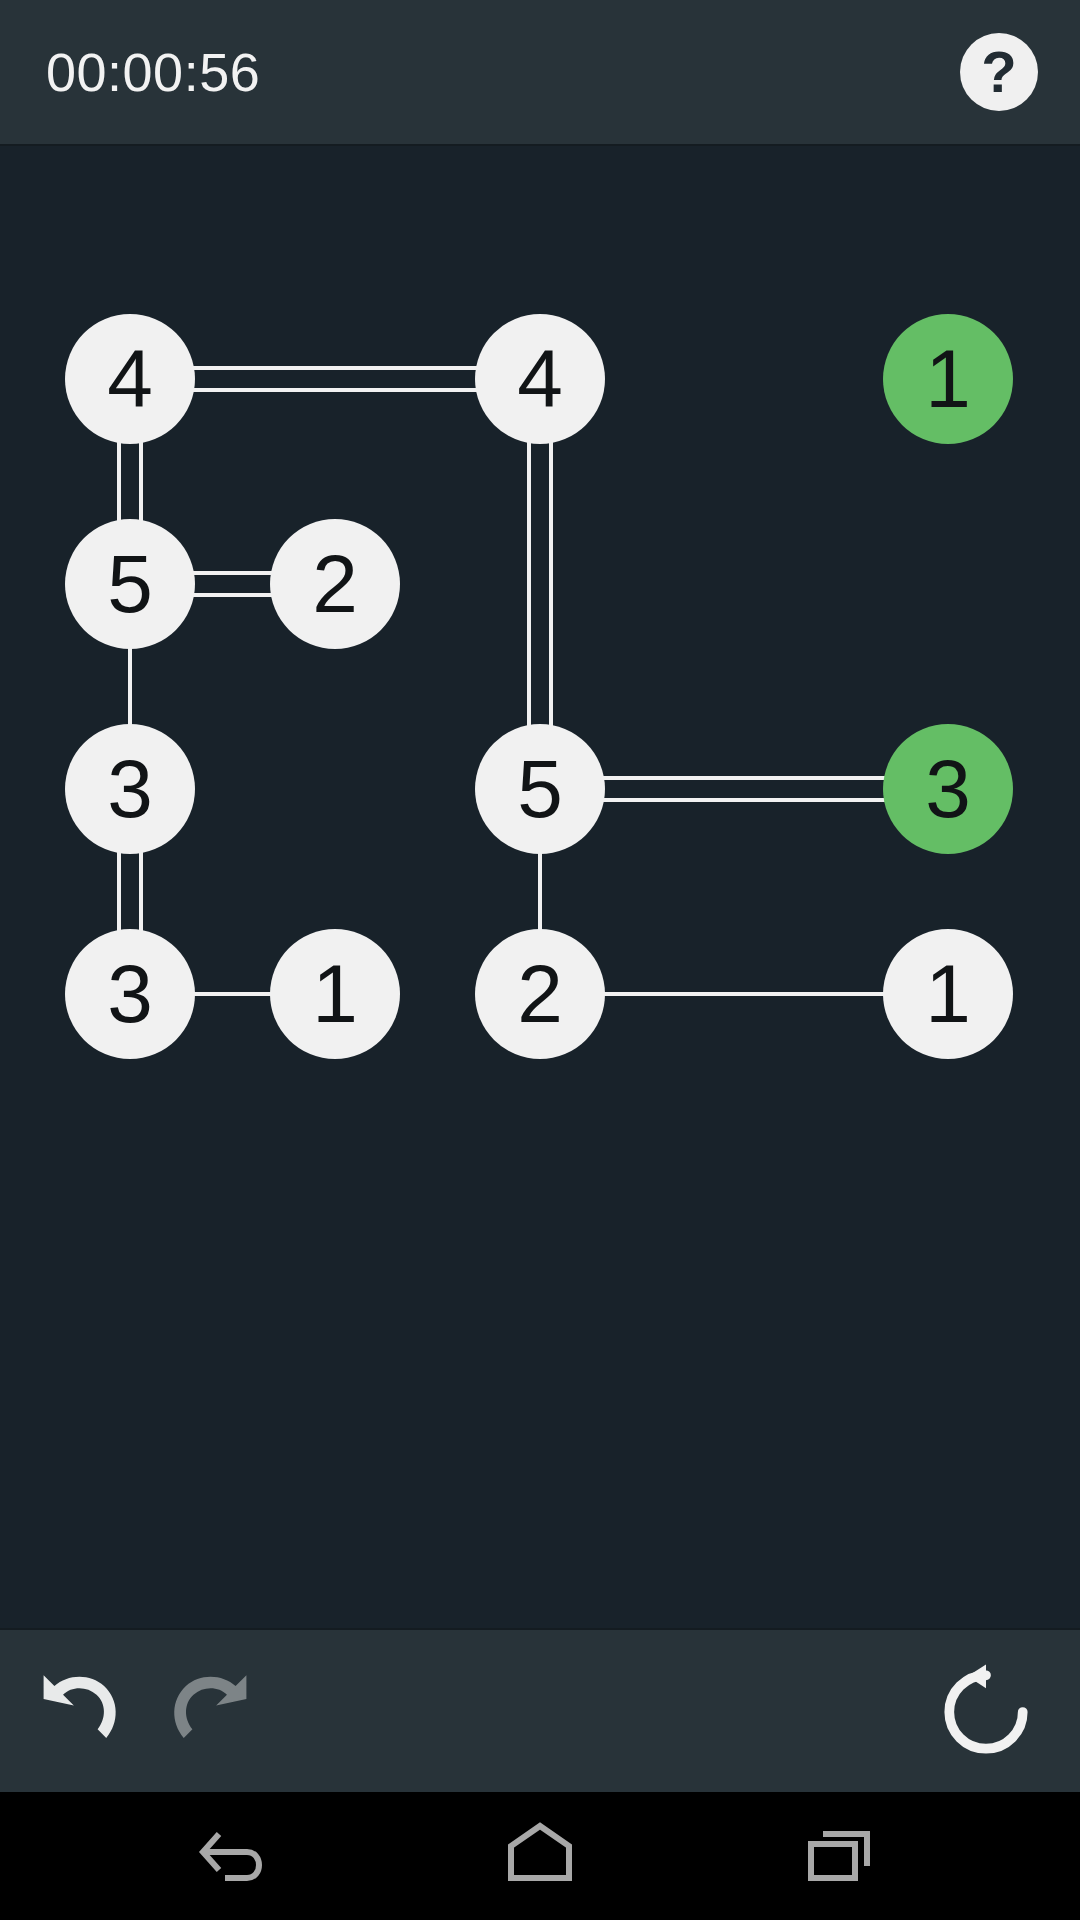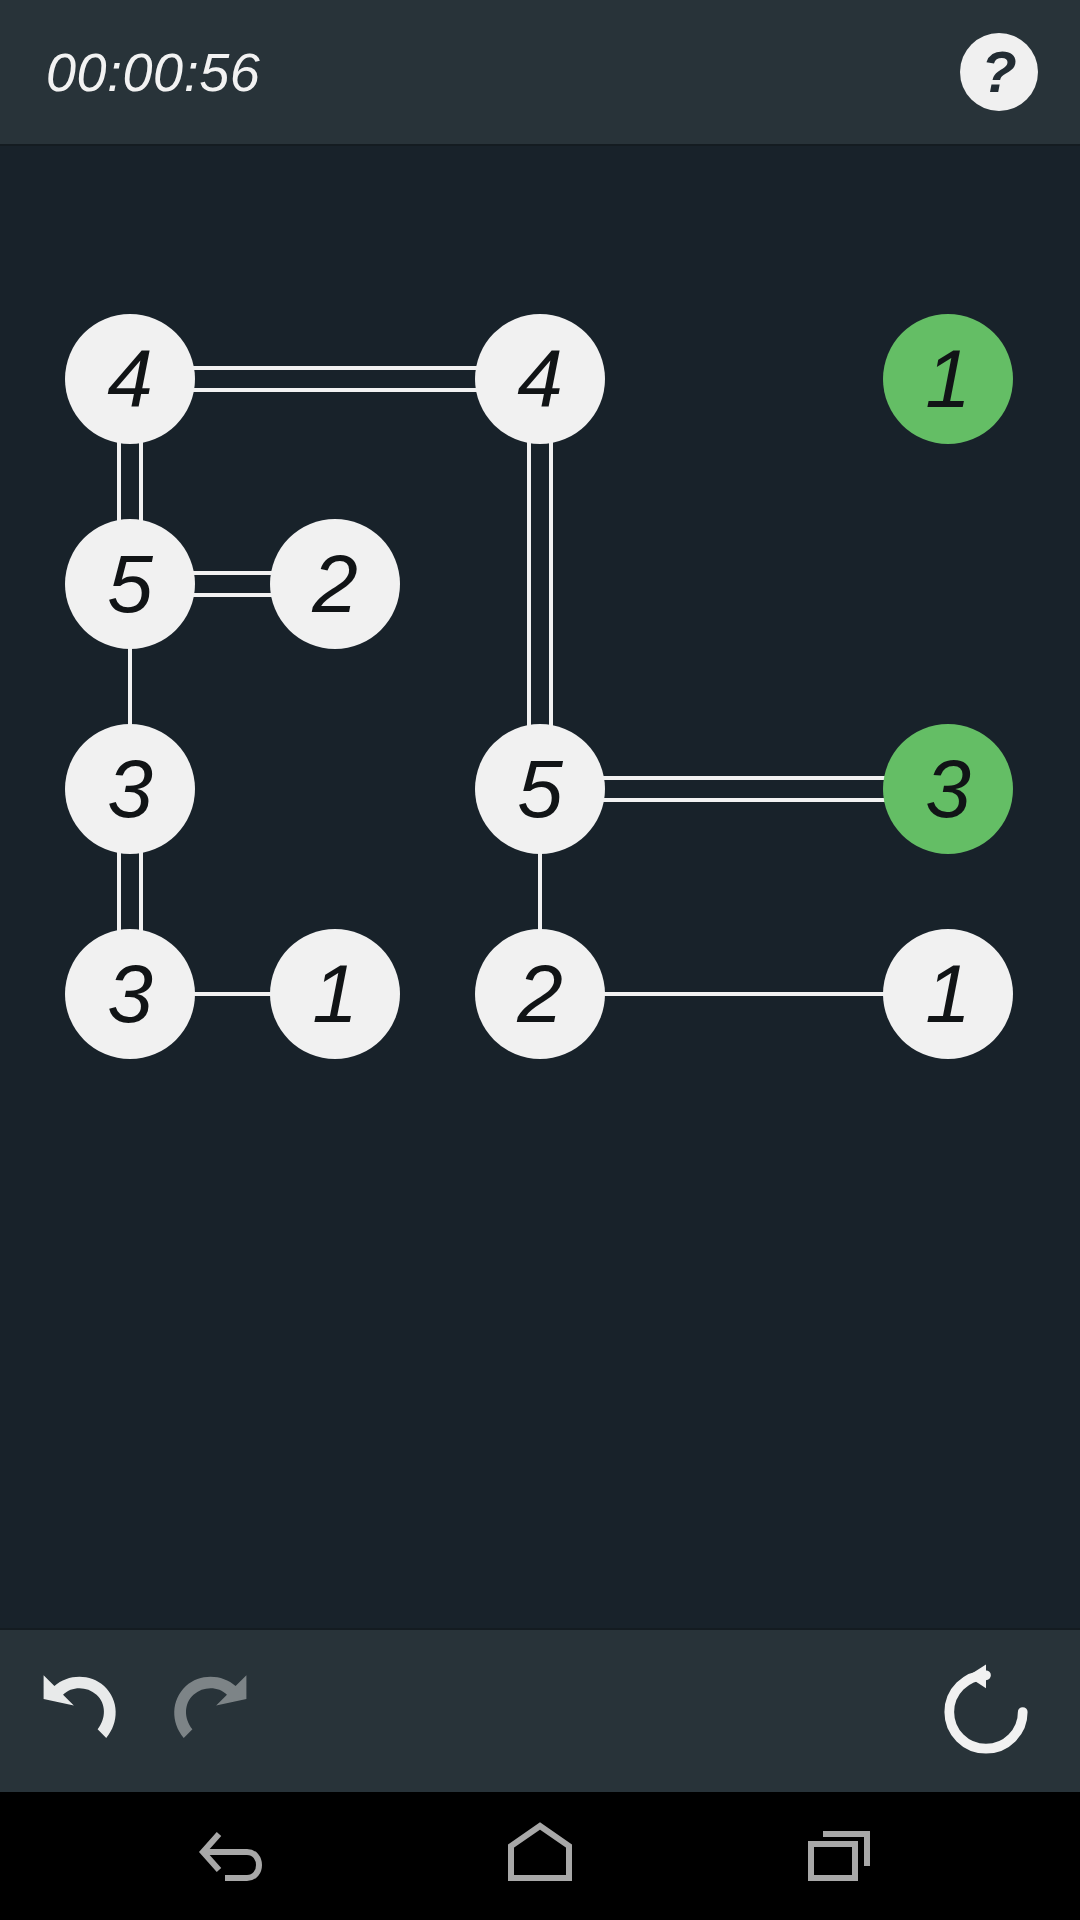--- a/index.html
+++ b/index.html
@@ -12,21 +12,20 @@
     height: 1920px;
     overflow: hidden;
     font-family: "Liberation Sans", sans-serif;
   }
 
   #app {
     position: relative;
     width: 1080px;
     height: 1920px;
     background: #1a242b;
-    font-style: italic;
   }
 
   
   #topbar {
     position: absolute;
     left: 0; top: 0;
     width: 1080px;
     height: 146px;
     background: #283339;
     border-bottom: 2px solid #141c21;

